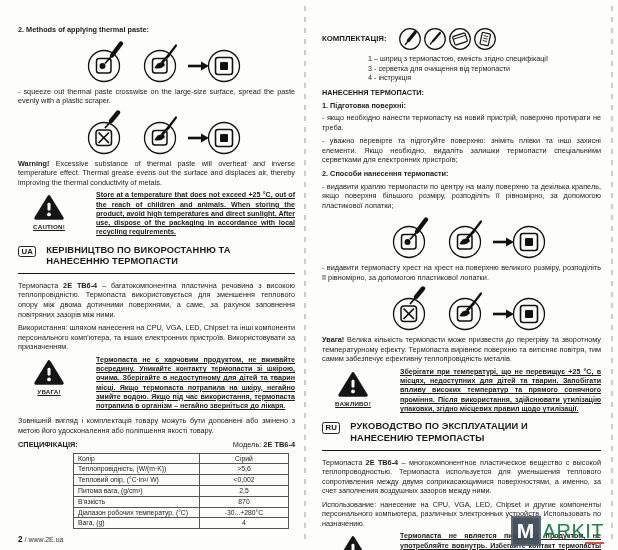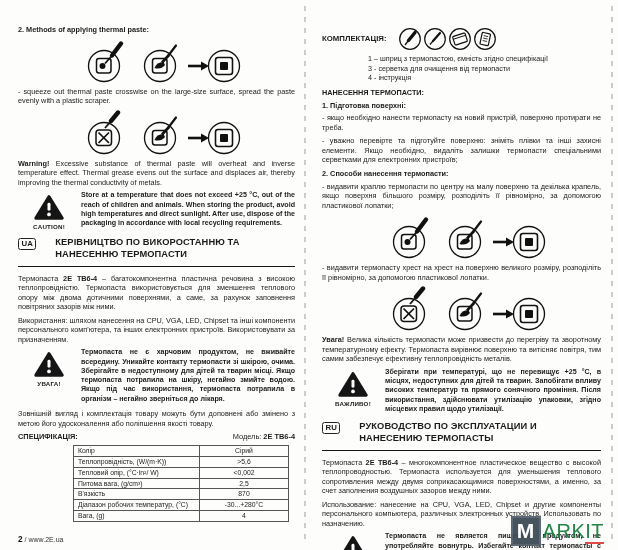--- a/index.html
+++ b/index.html
@@ -16,26 +16,26 @@
   .col{position:absolute;top:25px;}
   .col-left{left:18px;width:277px;}
   .col-right{left:322px;width:279px;}
 
   p{margin:0 0 4px;font-size:7.3px;line-height:1.31;text-align:justify;}
   .h{font-weight:bold;margin-bottom:3px;}
   b{font-weight:bold;}
 
   .diagram{display:flex;justify-content:center;margin:1px 0 3px;}
 
-  .alert{display:flex;gap:1px;align-items:flex-start;margin:4px 0 5px;}
+  .alert{display:flex;gap:16px;align-items:flex-start;margin:4px 0 5px;text-decoration:underline;}
   .tri{flex:0 0 62px;display:flex;flex-direction:column;align-items:center;padding-top:3px;}
   .trilabel{font-size:6.2px;font-weight:bold;margin-top:2px;letter-spacing:.2px;}
   .alert-text{font-weight:bold;flex:1;font-size:7.1px;margin-bottom:0;}
 
-  .sect-head{display:flex;gap:19px;align-items:flex-start;border-bottom:1.4px solid #151515;
+  .sect-head{display:flex;gap:10px;align-items:flex-start;border-bottom:1.4px solid #151515;
     padding-bottom:5px;margin:7px 0 7px;}
   .badge{border:1.1px solid #222;border-radius:2.5px;font-weight:bold;font-size:7.8px;
     padding:1px 2.5px;line-height:1;margin-top:1px;}
   .sect-title{font-weight:bold;font-size:9.3px;line-height:1.25;max-width:206px;letter-spacing:.1px;}
 
   .specline{display:flex;justify-content:space-between;align-items:center;
     font-size:7.4px;margin:4px 0 4px;}
   table.spec{border-collapse:collapse;margin-left:55px;width:216px;font-size:6.8px;}
   table.spec td{border:0.9px solid #555;padding:1px 4px;line-height:1.15;}
   table.spec td.val{text-align:center;width:80px;}

